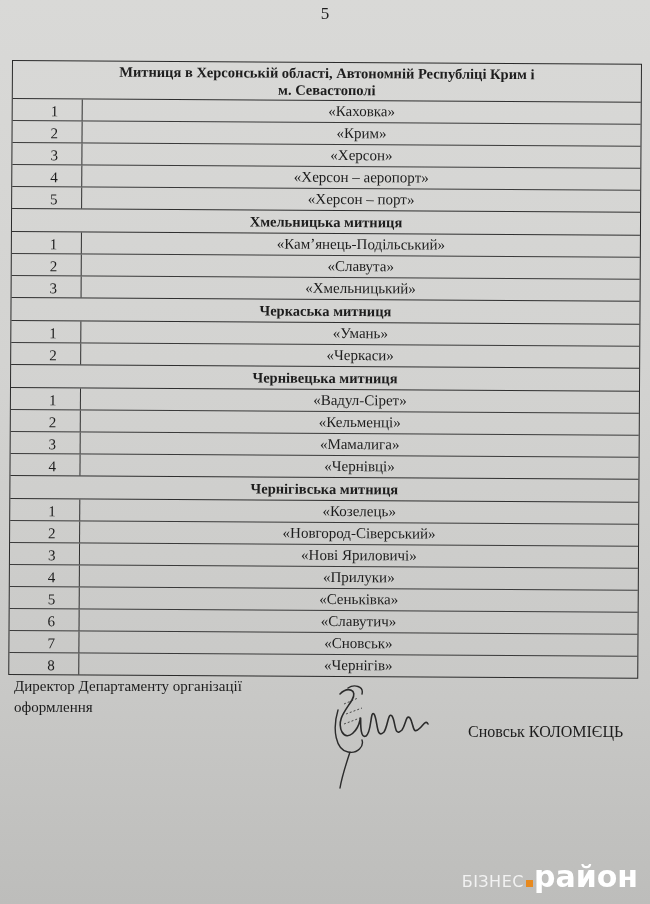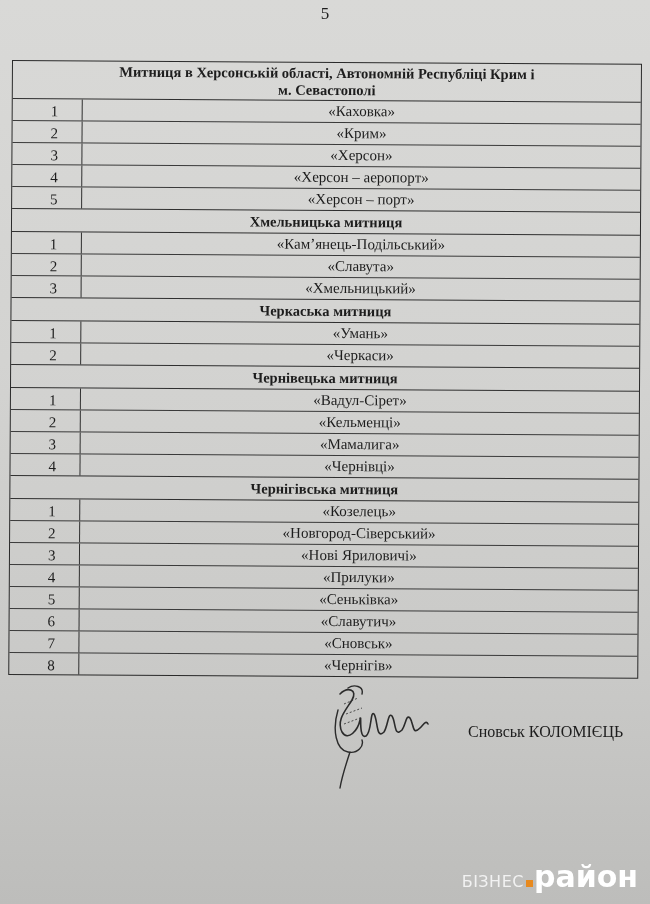--- a/index.html
+++ b/index.html
@@ -135,20 +135,22 @@
       <div class="num">7</div>
       <div class="name">«Сновськ»</div>
     </div>
   <div class="row">
       <div class="num">8</div>
       <div class="name">«Чернігів»</div>
     </div>
 </div>
 
 <div class="sig-block">
+  <div>Директор Департаменту організації</div>
+  <div>оформлення</div>
 </div>
 
 <svg class="signature" viewBox="0 0 120 110">
   <path d="M22 14 C30 6, 40 10, 34 20 C28 30, 18 40, 24 52 C30 62, 40 50, 42 40 C44 30, 40 60, 48 56 C54 52, 52 30, 56 34 C60 40, 58 60, 66 52 C70 46, 70 32, 74 36 C78 42, 76 58, 84 50 C88 44, 88 34, 92 38 C96 44, 94 56, 102 48 C106 44, 108 40, 110 44" fill="none" stroke="#2b2b2b" stroke-width="1.6" stroke-linecap="round"></path>
   <path d="M30 8 C36 4, 46 6, 44 14 M20 30 C14 50, 18 70, 30 72 C40 74, 46 66, 44 60 M32 72 C28 84, 24 96, 22 108" fill="none" stroke="#2b2b2b" stroke-width="1.4" stroke-linecap="round"></path>
   <path d="M26 24 L40 18 M28 34 L44 28 M26 44 L42 38" fill="none" stroke="#3a3a3a" stroke-width="0.9" stroke-dasharray="2 2"></path>
 </svg>
 
 <div class="sig-name">Сновськ КОЛОМІЄЦЬ</div>
 

